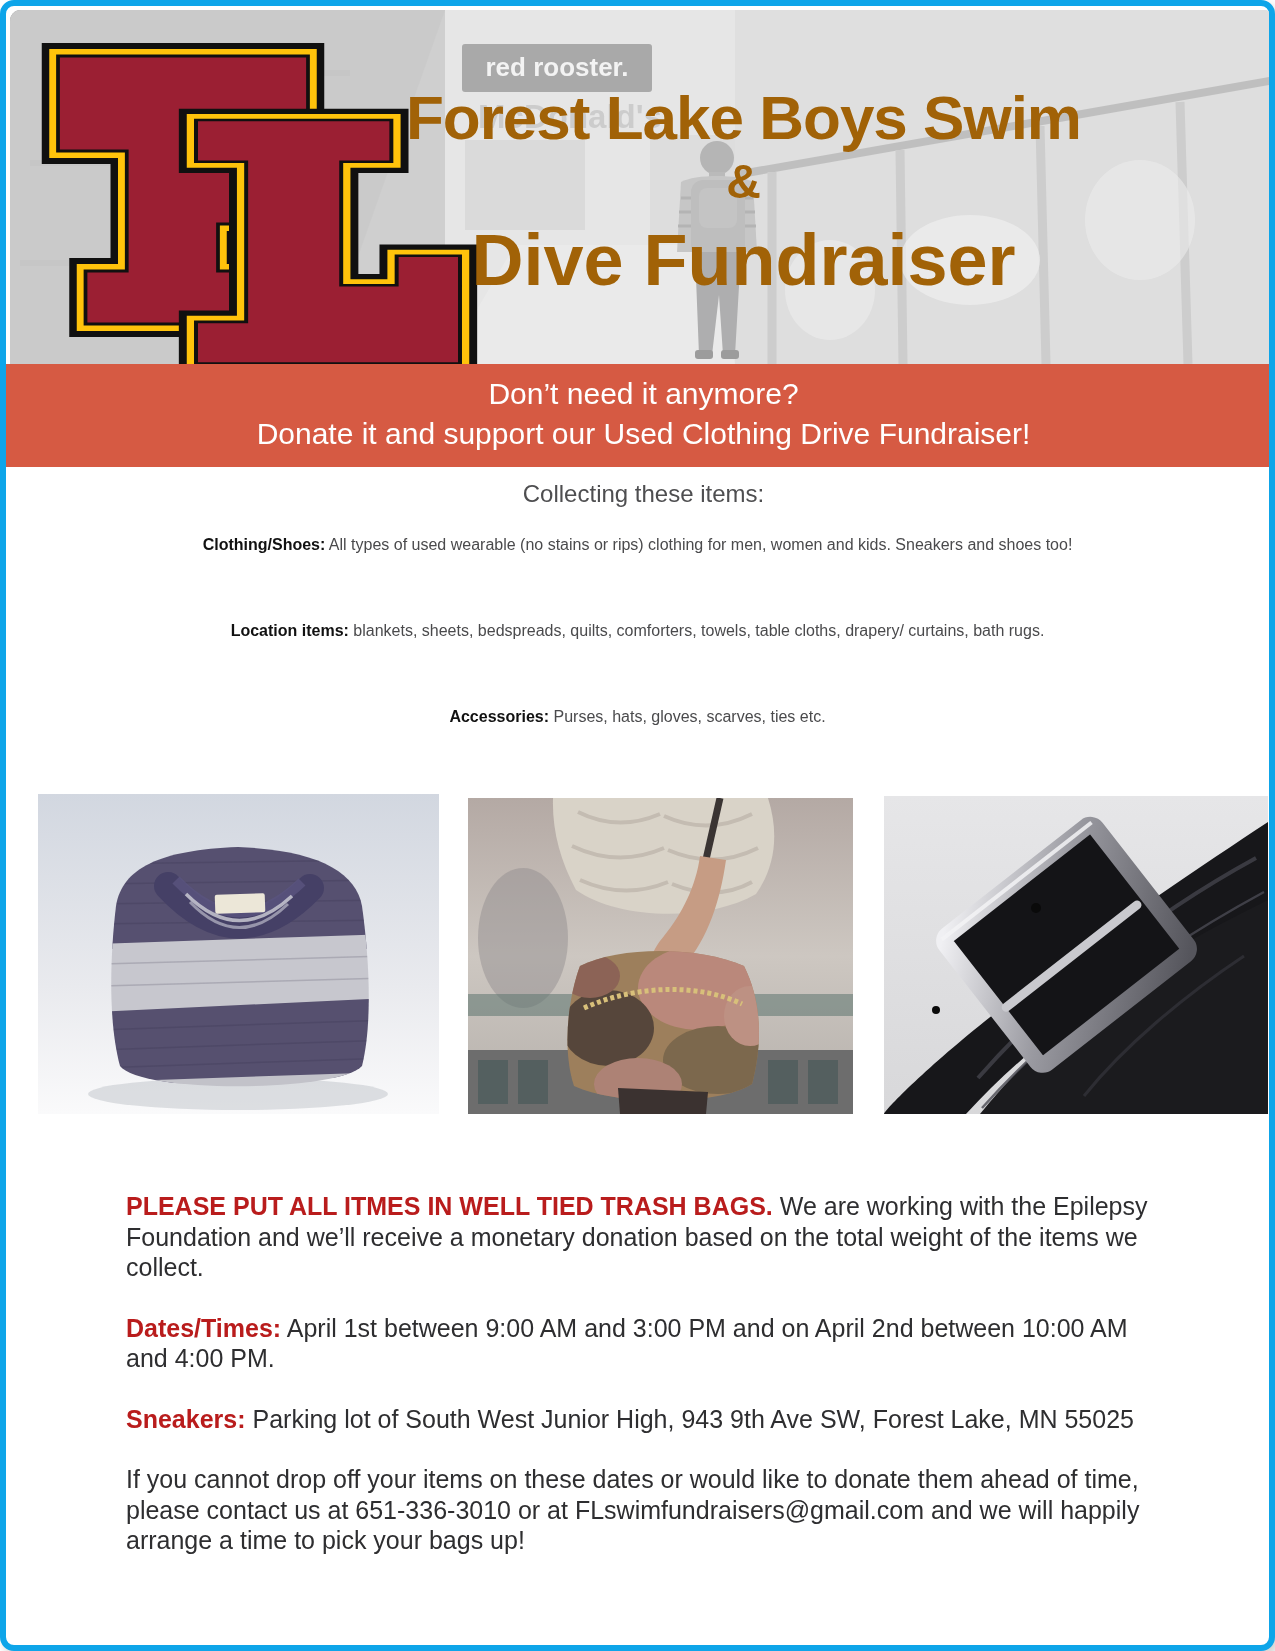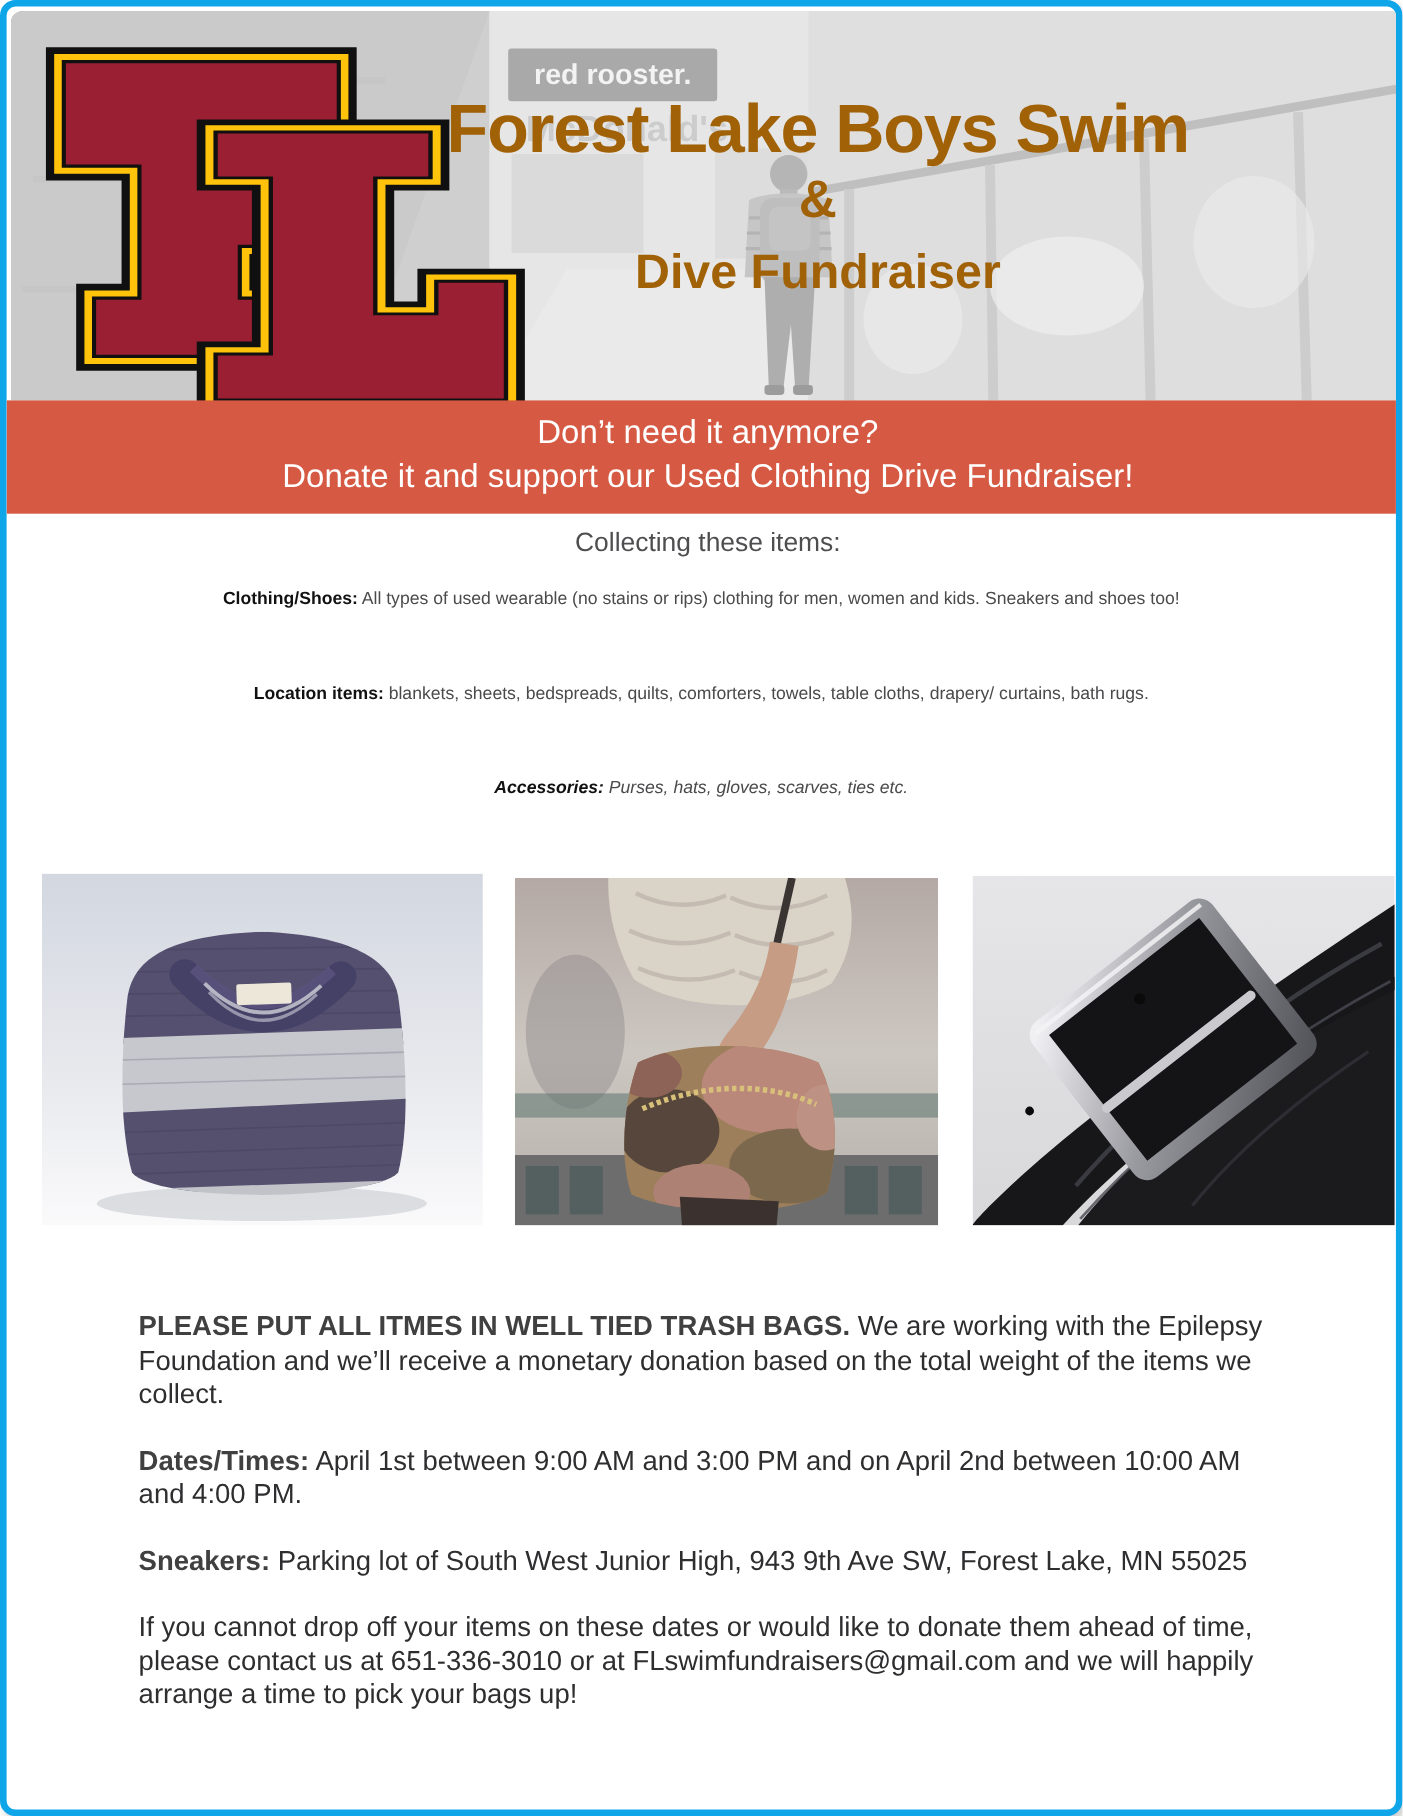--- a/index.html
+++ b/index.html
@@ -9,46 +9,46 @@
         border:6px solid #0ea5e9;border-radius:14px;box-shadow:4px 5px 8px rgba(0,0,0,.18);}
   
   .header-photo{position:absolute;left:4px;top:4px;width:1265px;height:354px;
                 border-radius:11px 11px 0 0;overflow:hidden;}
   .header-photo svg{display:block;width:100%;height:100%;}
   .fl-logo{position:absolute;left:12px;top:14px;width:470px;height:345px;}
   .title{position:absolute;left:365px;top:78px;width:745px;text-align:center;
          color:#a16207;font-weight:bold;}
   .title-line1{font-size:62px;line-height:68px;letter-spacing:-1px;}
   .title-amp{font-size:48px;line-height:52px;margin-top:4px;}
-  .title-line2{font-size:44px;line-height:68px;margin-top:6px;}
+  .title-line2{font-size:72px;line-height:68px;margin-top:18px;}
   
   .banner{position:absolute;left:0;top:358px;width:1275px;height:103px;
           background:#D65A43;color:#ffffff;text-align:center;}
   .banner-line1{font-size:30px;line-height:40px;padding-top:10px;}
   .banner-line2{font-size:30px;line-height:40px;}
   
   .collect-heading{position:absolute;top:474px;left:0;width:1275px;text-align:center;
                    font-size:24px;color:#4E4E50;}
   .mid-para{position:absolute;left:50%;transform:translateX(-50%);width:1160px;
             text-align:center;font-size:16px;line-height:34px;color:#4A4A4C;}
   .mid-para b{color:#111111;}
   .para-clothing{top:522px;}
   .para-household{top:608px;}
-  .para-accessories{top:694px;font-style:italic;}
+  .para-accessories{top:694px;}
   
   .photo{position:absolute;overflow:hidden;}
   .photo svg{display:block;width:100%;height:100%;}
   .photo-sweater{left:32px;top:788px;width:401px;height:320px;}
   .photo-purse{left:462px;top:792px;width:385px;height:316px;}
   .photo-belt{left:878px;top:790px;width:384px;height:318px;}
   
   .details{position:absolute;left:120px;top:1185px;width:1045px;
            font-size:25px;line-height:30.5px;color:#2E2E30;}
   .details p{margin:0 0 30px 0;}
-  .details b{color:#404040;}
+  .details b{color:#b91c1c;}
 </style>
 </head>
 <body>
 
 <div class="page">
 
   <div class="header-photo">
     <svg viewBox="0 0 1265 354" preserveAspectRatio="none">
       <rect x="0" y="0" width="1265" height="354" fill="#c6c6c6"></rect>
 

